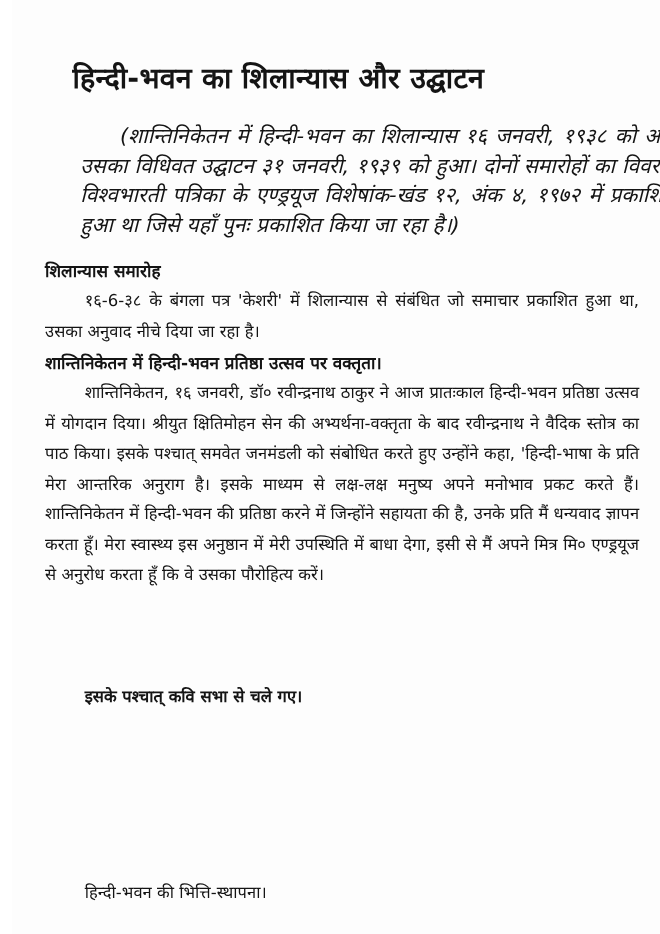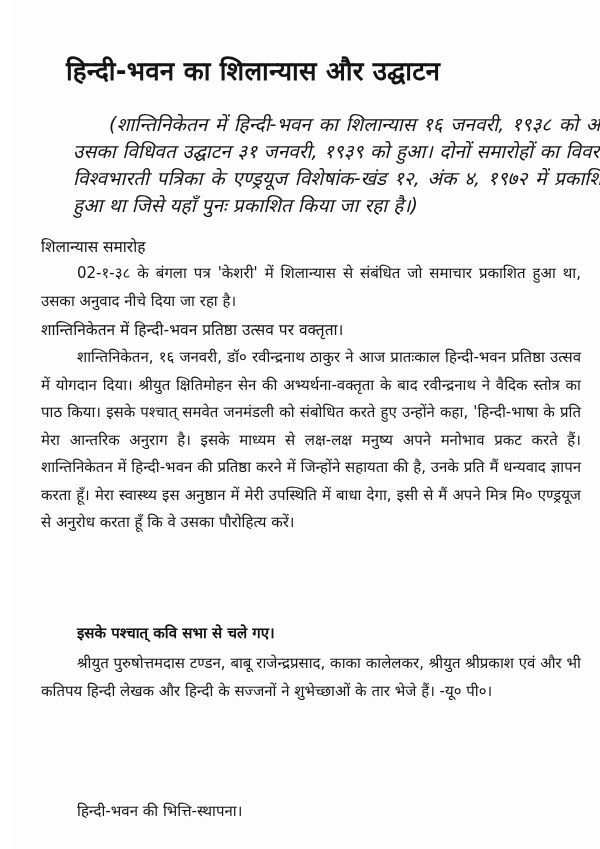--- a/index.html
+++ b/index.html
@@ -38,21 +38,21 @@
     font-style: italic;
     line-height: 27px;
     text-indent: 36px;
     text-align: justify;
     margin-left: 32px;
   }
   .heading {
     position: absolute;
     left: 30px;
     font-size: 15.5px;
-    font-weight: normal;
+    font-weight: bold;
     white-space: nowrap;
   }
   .para {
     position: absolute;
     left: 30px;
     width: 540px;
     font-size: 15px;
     line-height: 27.5px;
     text-align: justify;
   }
@@ -68,26 +68,25 @@
 <body>
 
 <div class="page">
 
   <div class="title">हिन्दी-भवन का शिलान्यास और उद्घाटन</div>
 
   <div class="intro">(शान्तिनिकेतन में हिन्दी-भवन का शिलान्यास १६ जनवरी, १९३८ को और उसका विधिवत उद्घाटन ३१ जनवरी, १९३९ को हुआ। दोनों समारोहों का विवरण विश्वभारती पत्रिका के एण्ड्रयूज विशेषांक-खंड १२, अंक ४, १९७२ में प्रकाशित हुआ था जिसे यहाँ पुनः प्रकाशित किया जा रहा है।)</div>
 
   <div class="heading" style="top:235px;">शिलान्यास समारोह</div>
 
-  <div class="para indent" style="top:260px;">02-१-३८ के बंगला पत्र 'केशरी' में शिलान्यास से संबंधित जो समाचार प्रकाशित हुआ था, उसका अनुवाद नीचे दिया जा रहा है।</div>
+  <div class="para indent" style="top:260px;">१६-6-३८ के बंगला पत्र 'केशरी' में शिलान्यास से संबंधित जो समाचार प्रकाशित हुआ था, उसका अनुवाद नीचे दिया जा रहा है।</div>
 
   <div class="heading" style="top:318px;">शान्तिनिकेतन में हिन्दी-भवन प्रतिष्ठा उत्सव पर वक्तृता।</div>
 
   <div class="para indent" style="top:344px;">शान्तिनिकेतन, १६ जनवरी, डॉ० रवीन्द्रनाथ ठाकुर ने आज प्रातःकाल हिन्दी-भवन प्रतिष्ठा उत्सव में योगदान दिया। श्रीयुत क्षितिमोहन सेन की अभ्यर्थना-वक्तृता के बाद रवीन्द्रनाथ ने वैदिक स्तोत्र का पाठ किया। इसके पश्चात् समवेत जनमंडली को संबोधित करते हुए उन्होंने कहा, 'हिन्दी-भाषा के प्रति मेरा आन्तरिक अनुराग है। इसके माध्यम से लक्ष-लक्ष मनुष्य अपने मनोभाव प्रकट करते हैं। शान्तिनिकेतन में हिन्दी-भवन की प्रतिष्ठा करने में जिन्होंने सहायता की है, उनके प्रति मैं धन्यवाद ज्ञापन करता हूँ। मेरा स्वास्थ्य इस अनुष्ठान में मेरी उपस्थिति में बाधा देगा, इसी से मैं अपने मित्र मि० एण्ड्रयूज से अनुरोध करता हूँ कि वे उसका पौरोहित्य करें।</div>
 
   <div class="line" style="top:622px;font-weight:bold;">इसके पश्चात् कवि सभा से चले गए।</div>
 
-  <div class="para indent" style="top:650px;">श्रीयुत पुरुषोत्तमदास टण्डन, बाबू राजेन्द्रप्रसाद, काका कालेलकर, श्रीयुत श्रीप्रकाश एवं और भी कतिपय हिन्दी लेखक और हिन्दी के सज्जनों ने शुभेच्छाओं के तार भेजे हैं। -यू० पी०।</div>
 
 
   <div class="line" style="top:800px;text-align:center;">हिन्दी-भवन की भित्ति-स्थापना।</div>
 
 </div>
 
 </body></html>

